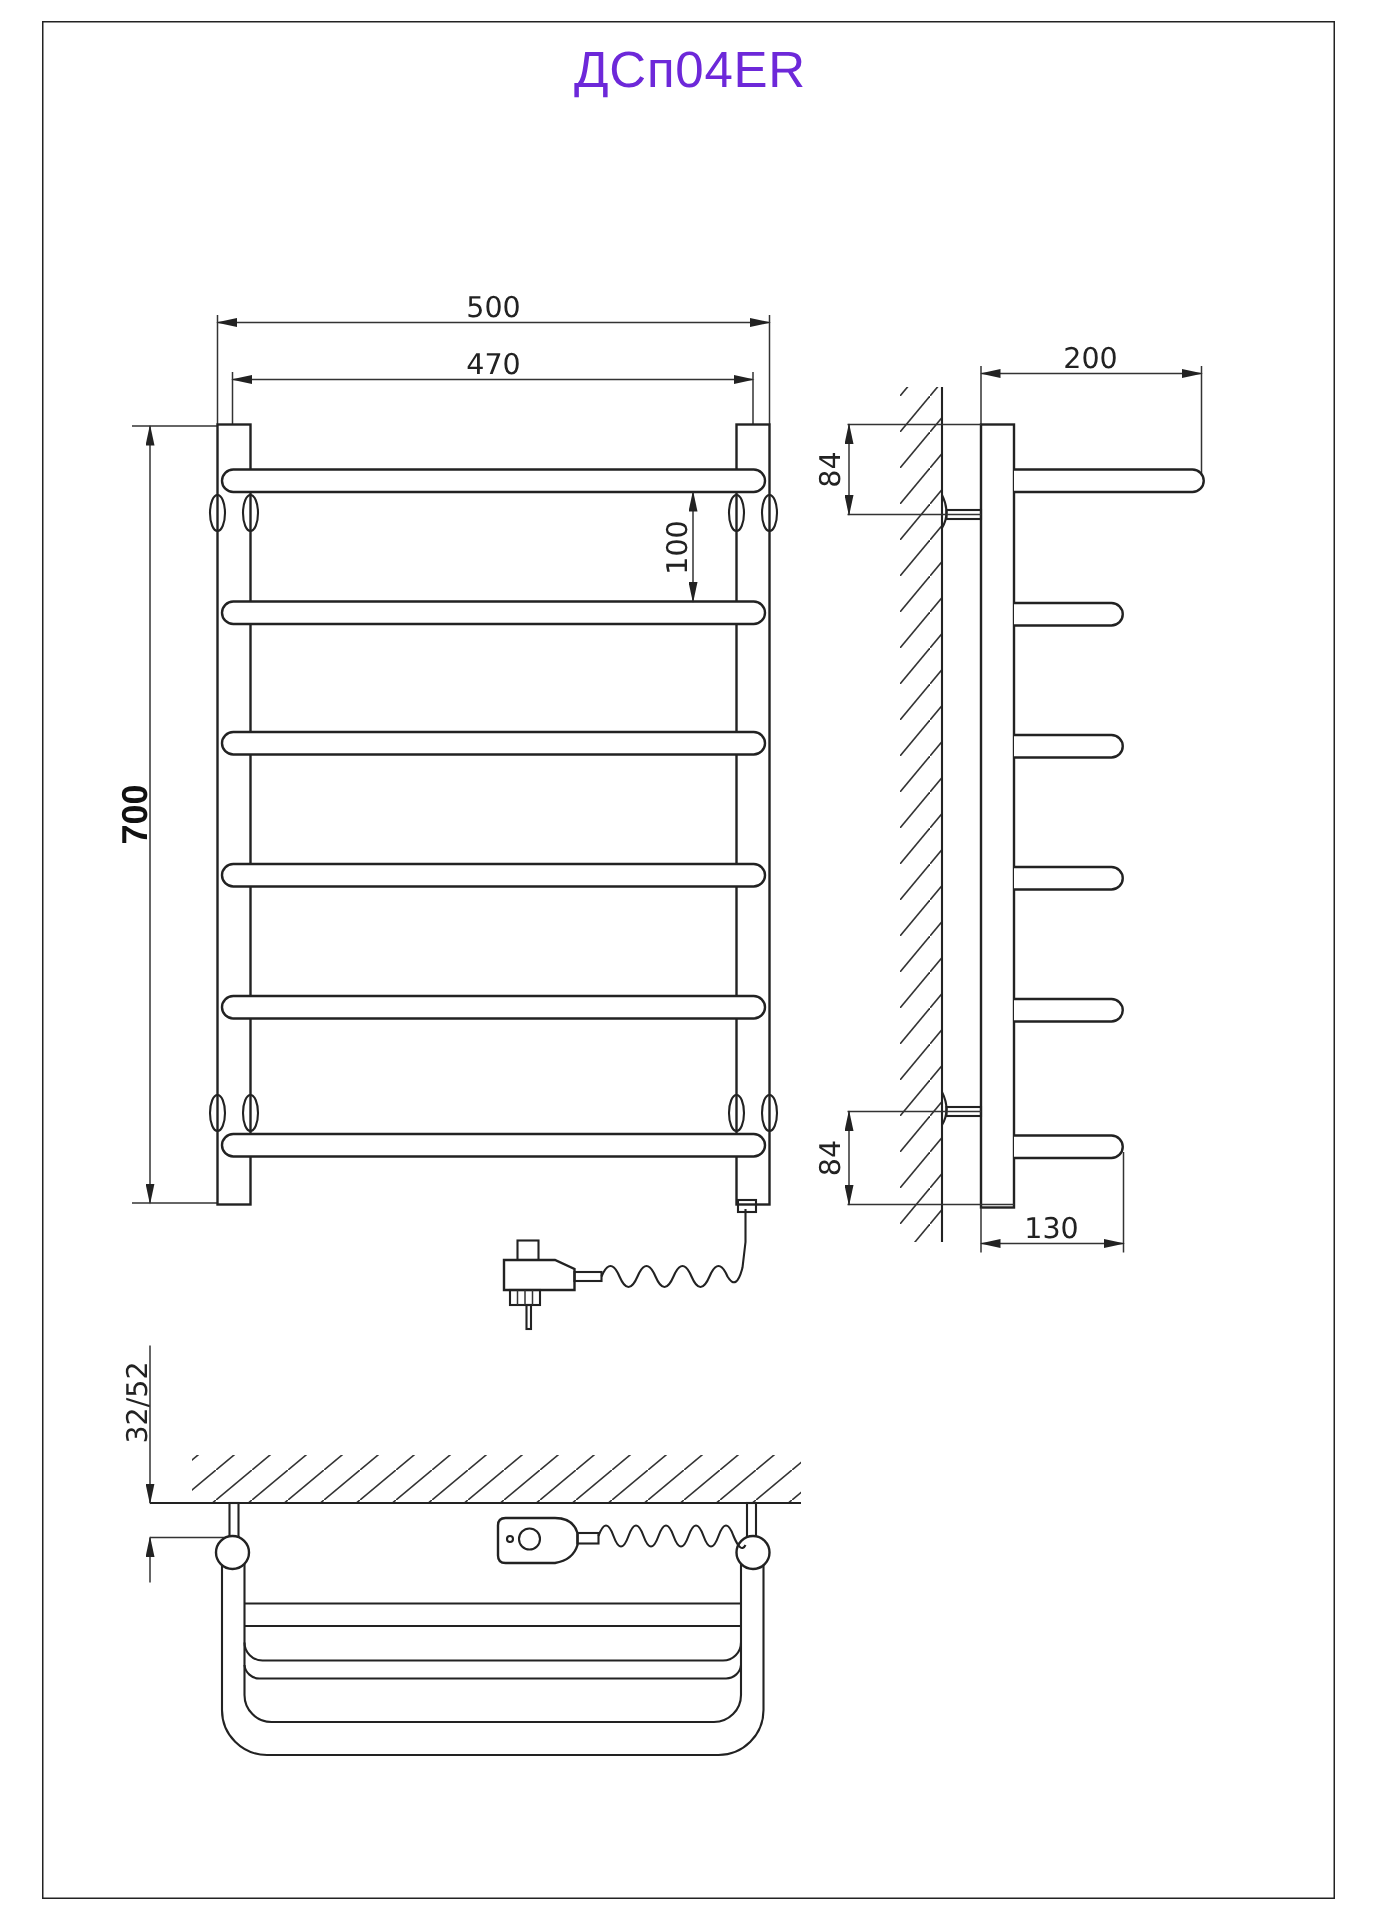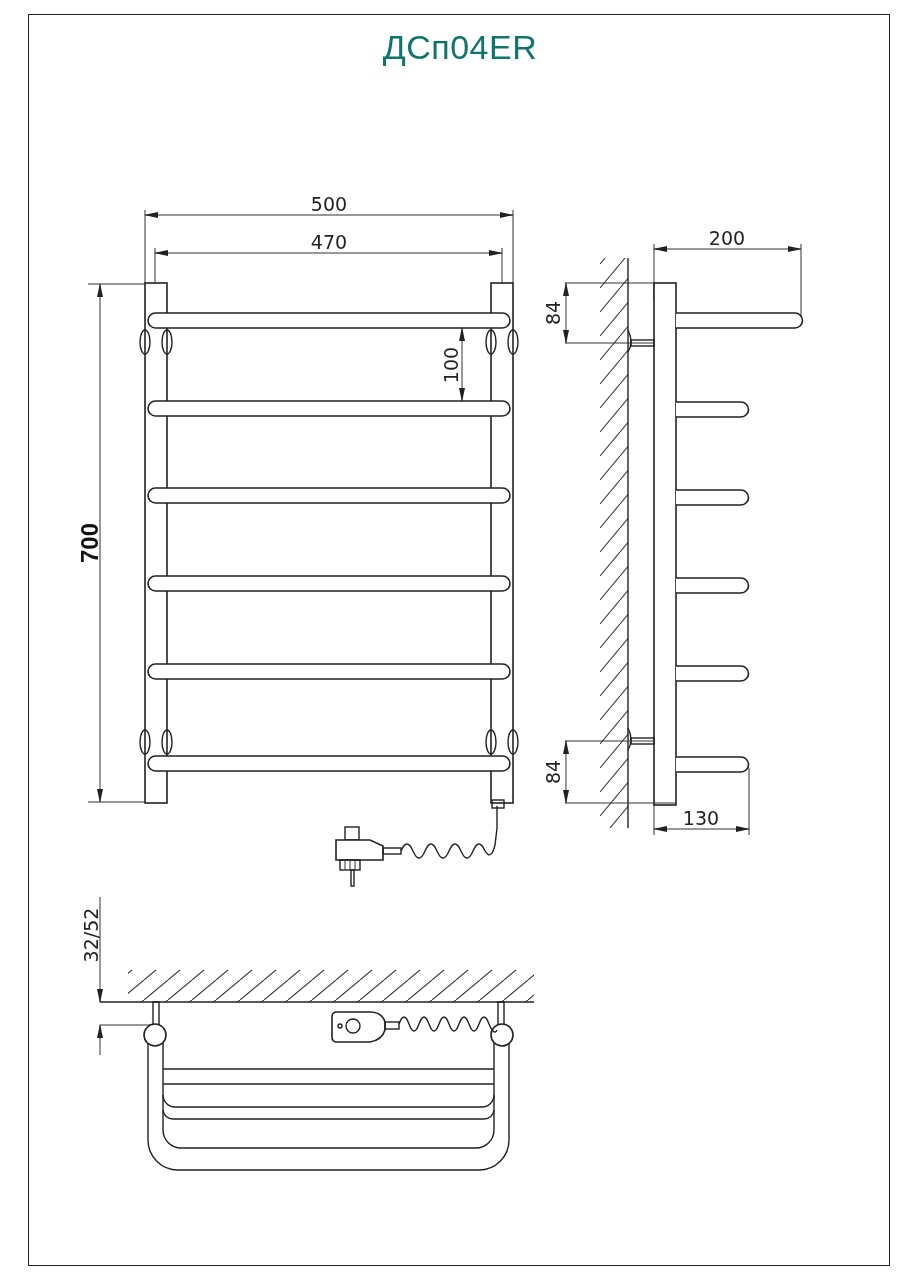--- a/index.html
+++ b/index.html
@@ -1,18 +1,18 @@
 <!DOCTYPE html>
 <html><head>
 <meta charset="utf-8">
 <style>
   html, body { margin:0; padding:0; background:#ffffff; }
   body { width:920px; height:1280px; position:relative; overflow:hidden; }
   .frame { position:absolute; left:28px; top:14px; width:862px; height:1252px; border:1.5px solid #222; box-sizing:border-box; }
-  .title { position:absolute; left:0; width:920px; top:28px; text-align:center; font-family:"Liberation Sans", sans-serif; font-size:34px; color:#0f766e; letter-spacing:0.5px; }
+  .title { position:absolute; left:0; width:920px; top:28px; text-align:center; font-family:"Liberation Sans", sans-serif; font-size:34px; color:#6d28d9; letter-spacing:0.5px; }
   svg { position:absolute; left:0; top:0; }
   .dim { font-family:"DejaVu Sans", sans-serif; font-size:19px; fill:#222; }
   .dimb { font-family:"Liberation Sans", sans-serif; font-size:24px; font-weight:bold; fill:#111; }
   .ln { stroke:#222; stroke-width:1.4; fill:none; }
   .thin { stroke:#333; stroke-width:1; fill:none; }
   .pipe { stroke:#222; stroke-width:1.6; fill:#fff; }
   .hatch { stroke:#333; stroke-width:1.1; }
 </style>
 </head>
 <body>

